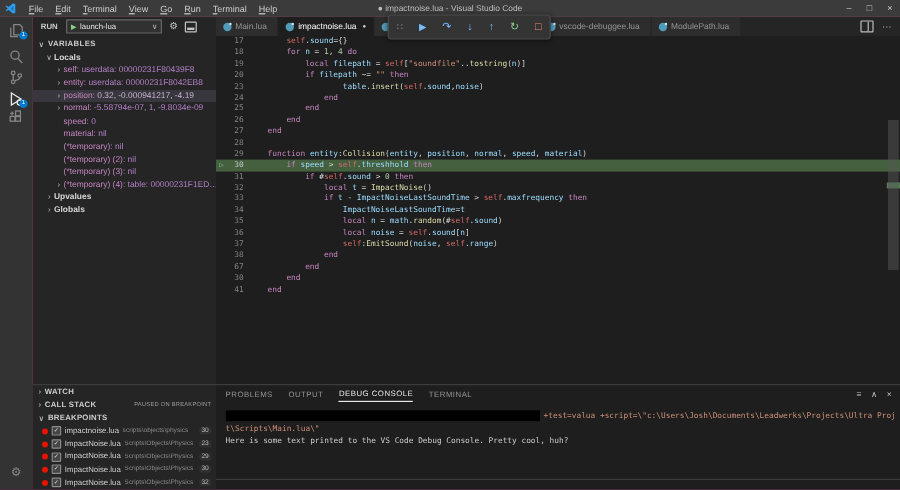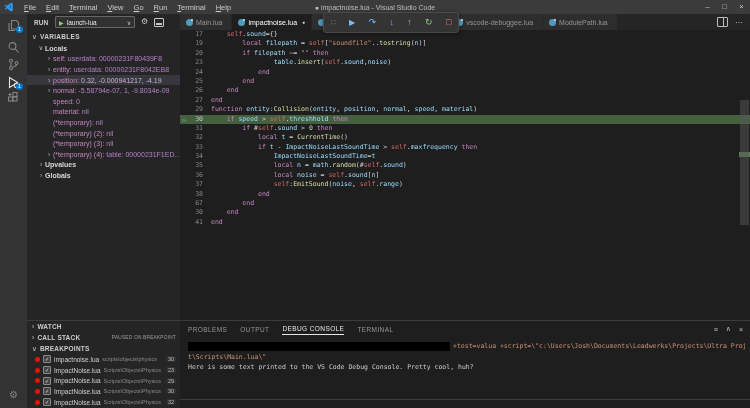--- a/index.html
+++ b/index.html
@@ -66,21 +66,21 @@
   .mod-dot{color:#d4d4d4;font-size:5px;margin-left:2px;}
   .lua-icon{width:7px;height:7px;border-radius:50%;background:#519aba;position:relative;flex:none;}
   .lua-icon::after{content:"";position:absolute;top:0px;right:0px;width:2px;height:2px;border-radius:50%;background:#cfe9f3;}
   .tab-actions{margin-left:auto;display:flex;align-items:center;padding-right:7px;}
   .split-icon{width:9px;height:8px;border:1px solid #bdbdbd;border-radius:1px;position:relative;margin-right:7px;}
   .split-icon::after{content:"";position:absolute;top:0;bottom:0;left:50%;border-left:1px solid #bdbdbd;}
   .more-icon{font-size:8px;color:#bdbdbd;}
   .editor{position:absolute;top:16px;left:0;right:0;bottom:0;background:#1e1e1e;overflow:hidden;}
   .code-row{height:9.4px;line-height:9.4px;font-family:"DejaVu Sans Mono",monospace;font-size:6.5px;white-space:pre;display:flex;}
   .code-row .glyph{width:9px;flex:none;text-align:center;color:#73c991;font-size:6px;line-height:9.4px;}
-  .code-row .ln{width:14px;flex:none;text-align:right;color:#858585;margin-right:8px;}
+  .code-row .ln{width:14px;flex:none;text-align:right;color:#858585;margin-right:20px;}
   .code-row.current{background:#45603f;}
   .code-row.current .ln{color:#c6c6c6;}
   .code-text{flex:1;}
   .tk-p{color:#d4d4d4}.tk-k{color:#c586c0}.tk-v{color:#9cdcfe}.tk-n{color:#b5cea8}
   .tk-s{color:#ce9178}.tk-f{color:#dcdcaa}.tk-r{color:#d16969}.tk-b{color:#569cd6}
   .editor-scrollbar{position:absolute;right:1px;top:70px;width:9px;height:125px;background:#555555;opacity:.5;z-index:3;}
   .overview-mark{position:absolute;right:0;top:122px;width:11px;height:5px;background:#577d57;z-index:2;}
   
   .debug-toolbar{position:absolute;left:323px;top:12px;width:134px;height:19px;background:#343435;border:1px solid #4a4a4a;
                  border-radius:3px;display:flex;align-items:center;justify-content:space-around;z-index:40;
@@ -331,31 +331,33 @@
           </div>
         </div>
       <div class="tab-actions">
         <span class="split-icon"></span>
         <span class="more-icon">⋯</span>
       </div>
     </div>
     <div class="editor">
       <div id="code">
           <div class="code-row"><span class="glyph"></span><span class="ln">17</span><span class="code-text"><span class="tk-p">    </span><span class="tk-r">self</span><span class="tk-p">.</span><span class="tk-v">sound</span><span class="tk-p">=</span><span class="tk-p">{}</span></span></div>
+          <div class="code-row"><span class="glyph"></span><span class="ln">18</span><span class="code-text"><span class="tk-p">    </span><span class="tk-k">for </span><span class="tk-v">n</span><span class="tk-p"> = </span><span class="tk-n">1</span><span class="tk-p">, </span><span class="tk-n">4</span><span class="tk-p"> </span><span class="tk-k">do</span></span></div>
           <div class="code-row"><span class="glyph"></span><span class="ln">19</span><span class="code-text"><span class="tk-p">        </span><span class="tk-k">local </span><span class="tk-v">filepath</span><span class="tk-p"> = </span><span class="tk-r">self</span><span class="tk-p">[</span><span class="tk-s">"soundfile"</span><span class="tk-p">..</span><span class="tk-f">tostring</span><span class="tk-p">(</span><span class="tk-v">n</span><span class="tk-p">)]</span></span></div>
           <div class="code-row"><span class="glyph"></span><span class="ln">20</span><span class="code-text"><span class="tk-p">        </span><span class="tk-k">if </span><span class="tk-v">filepath</span><span class="tk-p"> ~= </span><span class="tk-s">""</span><span class="tk-p"> </span><span class="tk-k">then</span></span></div>
           <div class="code-row"><span class="glyph"></span><span class="ln">23</span><span class="code-text"><span class="tk-p">                </span><span class="tk-v">table</span><span class="tk-p">.</span><span class="tk-f">insert</span><span class="tk-p">(</span><span class="tk-r">self</span><span class="tk-p">.</span><span class="tk-v">sound</span><span class="tk-p">,</span><span class="tk-v">noise</span><span class="tk-p">)</span></span></div>
           <div class="code-row"><span class="glyph"></span><span class="ln">24</span><span class="code-text"><span class="tk-p">            </span><span class="tk-k">end</span></span></div>
           <div class="code-row"><span class="glyph"></span><span class="ln">25</span><span class="code-text"><span class="tk-p">        </span><span class="tk-k">end</span></span></div>
           <div class="code-row"><span class="glyph"></span><span class="ln">26</span><span class="code-text"><span class="tk-p">    </span><span class="tk-k">end</span></span></div>
           <div class="code-row"><span class="glyph"></span><span class="ln">27</span><span class="code-text"><span class="tk-k">end</span></span></div>
+          <div class="code-row"><span class="glyph"></span><span class="ln">28</span><span class="code-text"></span></div>
           <div class="code-row"><span class="glyph"></span><span class="ln">29</span><span class="code-text"><span class="tk-k">function </span><span class="tk-v">entity</span><span class="tk-p">:</span><span class="tk-f">Collision</span><span class="tk-p">(</span><span class="tk-v">entity</span><span class="tk-p">, </span><span class="tk-v">position</span><span class="tk-p">, </span><span class="tk-v">normal</span><span class="tk-p">, </span><span class="tk-v">speed</span><span class="tk-p">, </span><span class="tk-v">material</span><span class="tk-p">)</span></span></div>
           <div class="code-row current"><span class="glyph">▷</span><span class="ln">30</span><span class="code-text"><span class="tk-p">    </span><span class="tk-k">if </span><span class="tk-v">speed</span><span class="tk-p"> &gt; </span><span class="tk-r">self</span><span class="tk-p">.</span><span class="tk-v">threshhold</span><span class="tk-p"> </span><span class="tk-k">then</span></span></div>
           <div class="code-row"><span class="glyph"></span><span class="ln">31</span><span class="code-text"><span class="tk-p">        </span><span class="tk-k">if </span><span class="tk-p">#</span><span class="tk-r">self</span><span class="tk-p">.</span><span class="tk-v">sound</span><span class="tk-p"> &gt; </span><span class="tk-n">0</span><span class="tk-p"> </span><span class="tk-k">then</span></span></div>
-          <div class="code-row"><span class="glyph"></span><span class="ln">32</span><span class="code-text"><span class="tk-p">            </span><span class="tk-k">local </span><span class="tk-v">t</span><span class="tk-p"> = </span><span class="tk-f">CurrentTime</span><span class="tk-p">()</span></span></div>
+          <div class="code-row"><span class="glyph"></span><span class="ln">32</span><span class="code-text"><span class="tk-p">            </span><span class="tk-k">local </span><span class="tk-v">t</span><span class="tk-p"> = </span><span class="tk-f">ImpactNoise</span><span class="tk-p">()</span></span></div>
           <div class="code-row"><span class="glyph"></span><span class="ln">33</span><span class="code-text"><span class="tk-p">            </span><span class="tk-k">if </span><span class="tk-v">t</span><span class="tk-p"> - </span><span class="tk-v">ImpactNoiseLastSoundTime</span><span class="tk-p"> &gt; </span><span class="tk-r">self</span><span class="tk-p">.</span><span class="tk-v">maxfrequency</span><span class="tk-p"> </span><span class="tk-k">then</span></span></div>
           <div class="code-row"><span class="glyph"></span><span class="ln">34</span><span class="code-text"><span class="tk-p">                </span><span class="tk-v">ImpactNoiseLastSoundTime</span><span class="tk-p">=</span><span class="tk-v">t</span></span></div>
           <div class="code-row"><span class="glyph"></span><span class="ln">35</span><span class="code-text"><span class="tk-p">                </span><span class="tk-k">local </span><span class="tk-v">n</span><span class="tk-p"> = </span><span class="tk-v">math</span><span class="tk-p">.</span><span class="tk-f">random</span><span class="tk-p">(#</span><span class="tk-r">self</span><span class="tk-p">.</span><span class="tk-v">sound</span><span class="tk-p">)</span></span></div>
           <div class="code-row"><span class="glyph"></span><span class="ln">36</span><span class="code-text"><span class="tk-p">                </span><span class="tk-k">local </span><span class="tk-v">noise</span><span class="tk-p"> = </span><span class="tk-r">self</span><span class="tk-p">.</span><span class="tk-v">sound</span><span class="tk-p">[</span><span class="tk-v">n</span><span class="tk-p">]</span></span></div>
           <div class="code-row"><span class="glyph"></span><span class="ln">37</span><span class="code-text"><span class="tk-p">                </span><span class="tk-r">self</span><span class="tk-p">:</span><span class="tk-f">EmitSound</span><span class="tk-p">(</span><span class="tk-v">noise</span><span class="tk-p">, </span><span class="tk-r">self</span><span class="tk-p">.</span><span class="tk-v">range</span><span class="tk-p">)</span></span></div>
           <div class="code-row"><span class="glyph"></span><span class="ln">38</span><span class="code-text"><span class="tk-p">            </span><span class="tk-k">end</span></span></div>
           <div class="code-row"><span class="glyph"></span><span class="ln">67</span><span class="code-text"><span class="tk-p">        </span><span class="tk-k">end</span></span></div>
           <div class="code-row"><span class="glyph"></span><span class="ln">30</span><span class="code-text"><span class="tk-p">    </span><span class="tk-k">end</span></span></div>
           <div class="code-row"><span class="glyph"></span><span class="ln">41</span><span class="code-text"><span class="tk-k">end</span></span></div>
         </div>

